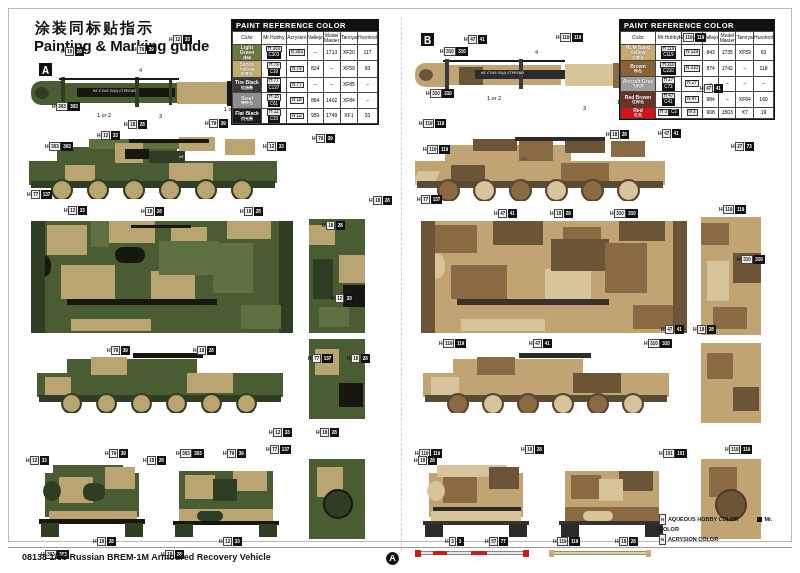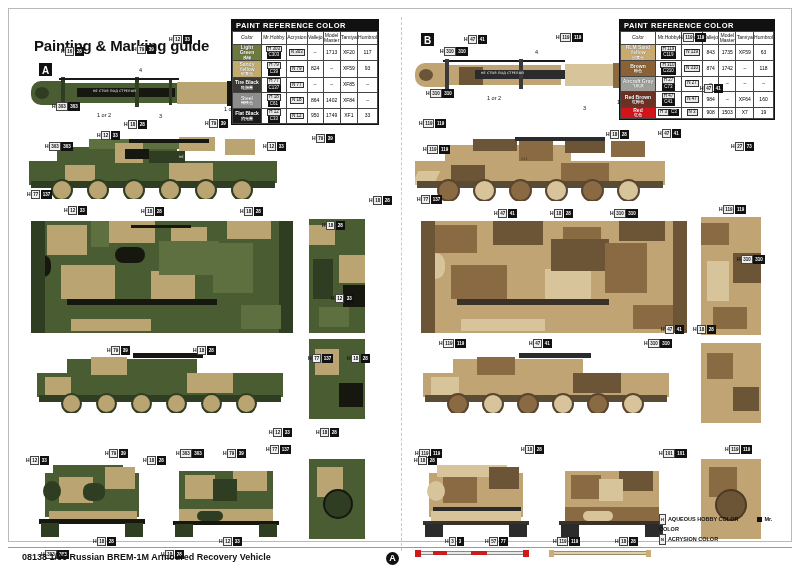--- a/index.html
+++ b/index.html
@@ -172,20 +172,21 @@
 <body>
 
 <div class="bottom-rule"></div>
 
 <div class="page">
 
   <div class="center-fold"></div>
 
   <div class="col col-left">
 
+    <div class="title-cn">涂装同标贴指示</div>
     <div class="title-en">Painting &amp; Marking guide</div>
 
     <div class="sect-badge" style="left:30px; top:54px;">A</div>
 
     <div class="art" style="left:22px; top:62px; width:240px; height:40px;">
       <div class="tone g-base" style="left:0; top:10px; width:30px; height:24px; border-radius:10px 0 0 10px;"></div>
       <div class="tone g-dark" style="left:4px; top:16px; width:14px; height:12px; border-radius:50%;"></div>
       <div class="tone g-base" style="left:26px; top:12px; width:120px; height:20px;"></div>
       <div class="tone g-blk" style="left:46px; top:17px; width:98px; height:9px;"></div>
       <div class="tone g-tan" style="left:146px; top:11px; width:50px; height:22px;"></div>

